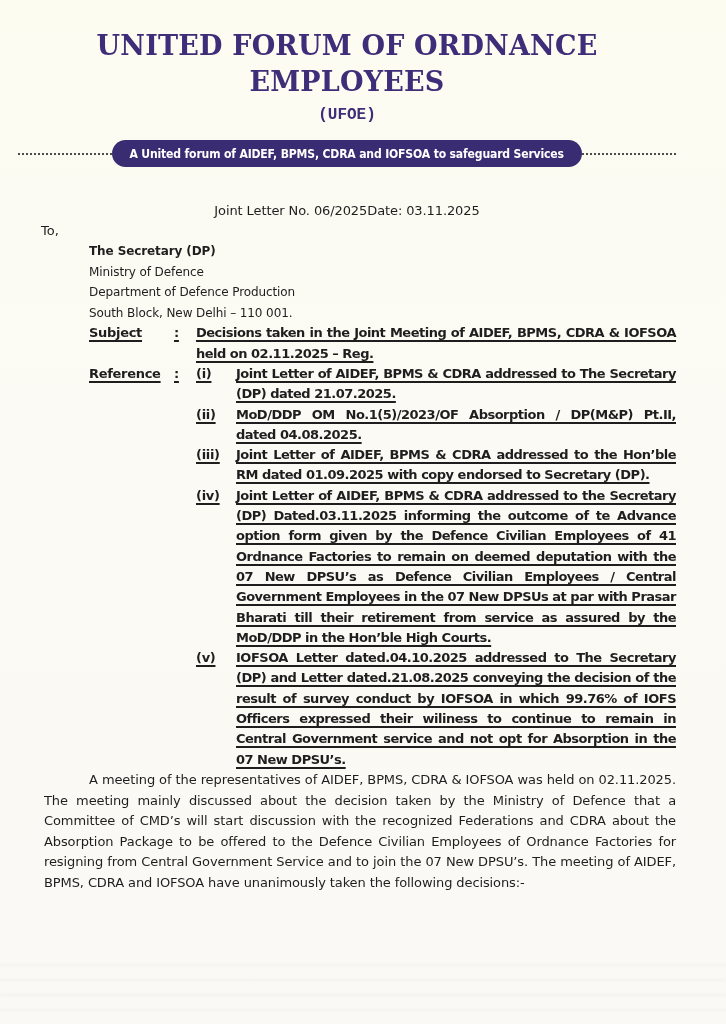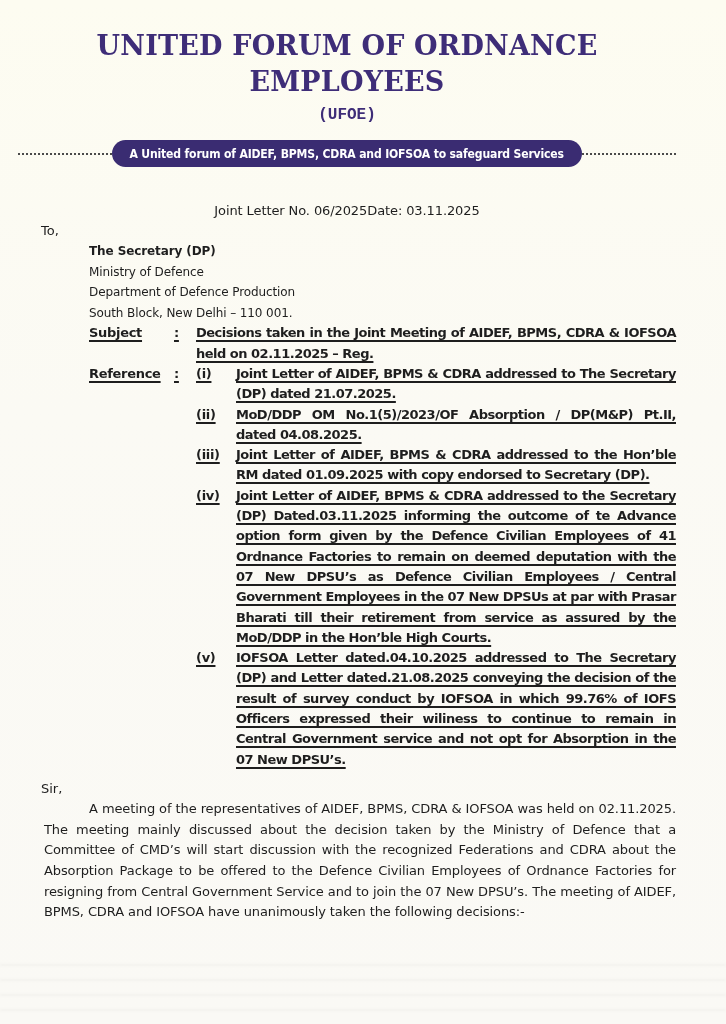--- a/index.html
+++ b/index.html
@@ -220,17 +220,16 @@
         <div class="ref-num">(iv)</div>
         <div class="just-bold">Joint Letter of AIDEF, BPMS &amp; CDRA addressed to the Secretary (DP) Dated.03.11.2025 informing the outcome of te Advance option form given by the Defence Civilian Employees of 41 Ordnance Factories to remain on deemed deputation with the 07 New DPSU’s as Defence Civilian Employees / Central Government Employees in the 07 New DPSUs at par with Prasar Bharati till their retirement from service as assured by the MoD/DDP in the Hon’ble High Courts.</div>
       </div>
       <div class="ref-item">
         <div class="ref-num">(v)</div>
         <div class="just-bold">IOFSOA Letter dated.04.10.2025 addressed to The Secretary (DP) and Letter dated.21.08.2025 conveying the decision of the result of survey conduct by IOFSOA in which 99.76% of IOFS Officers expressed their wiliness to continue to remain in Central Government service and not opt for Absorption in the 07 New DPSU’s.</div>
       </div>
     </div>
   </div>
 
-  <div class="salutation">Sir,</div>
   <div class="body-paragraph">A meeting of the representatives of AIDEF, BPMS, CDRA &amp; IOFSOA was held on 02.11.2025. The meeting mainly discussed about the decision taken by the Ministry of Defence that a Committee of CMD’s will start discussion with the recognized Federations and CDRA about the Absorption Package to be offered to the Defence Civilian Employees of Ordnance Factories for resigning from Central Government Service and to join the 07 New DPSU’s. The meeting of AIDEF, BPMS, CDRA and IOFSOA have unanimously taken the following decisions:-</div>
 
   <div class="scan-bleed"></div>
 </div>
 
 </body></html>

